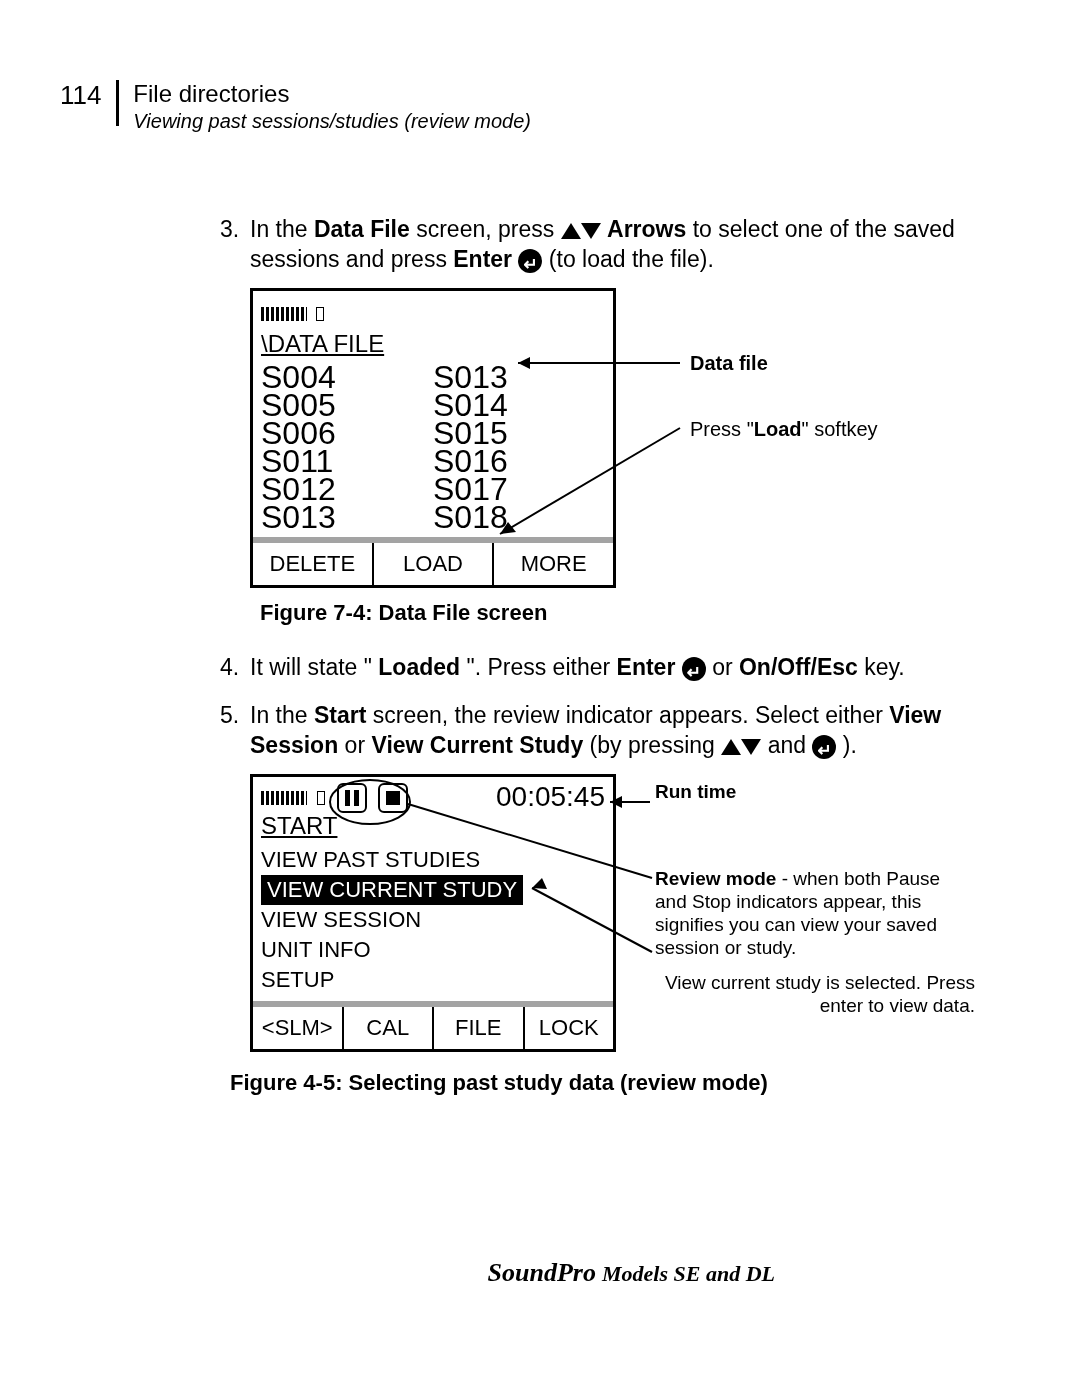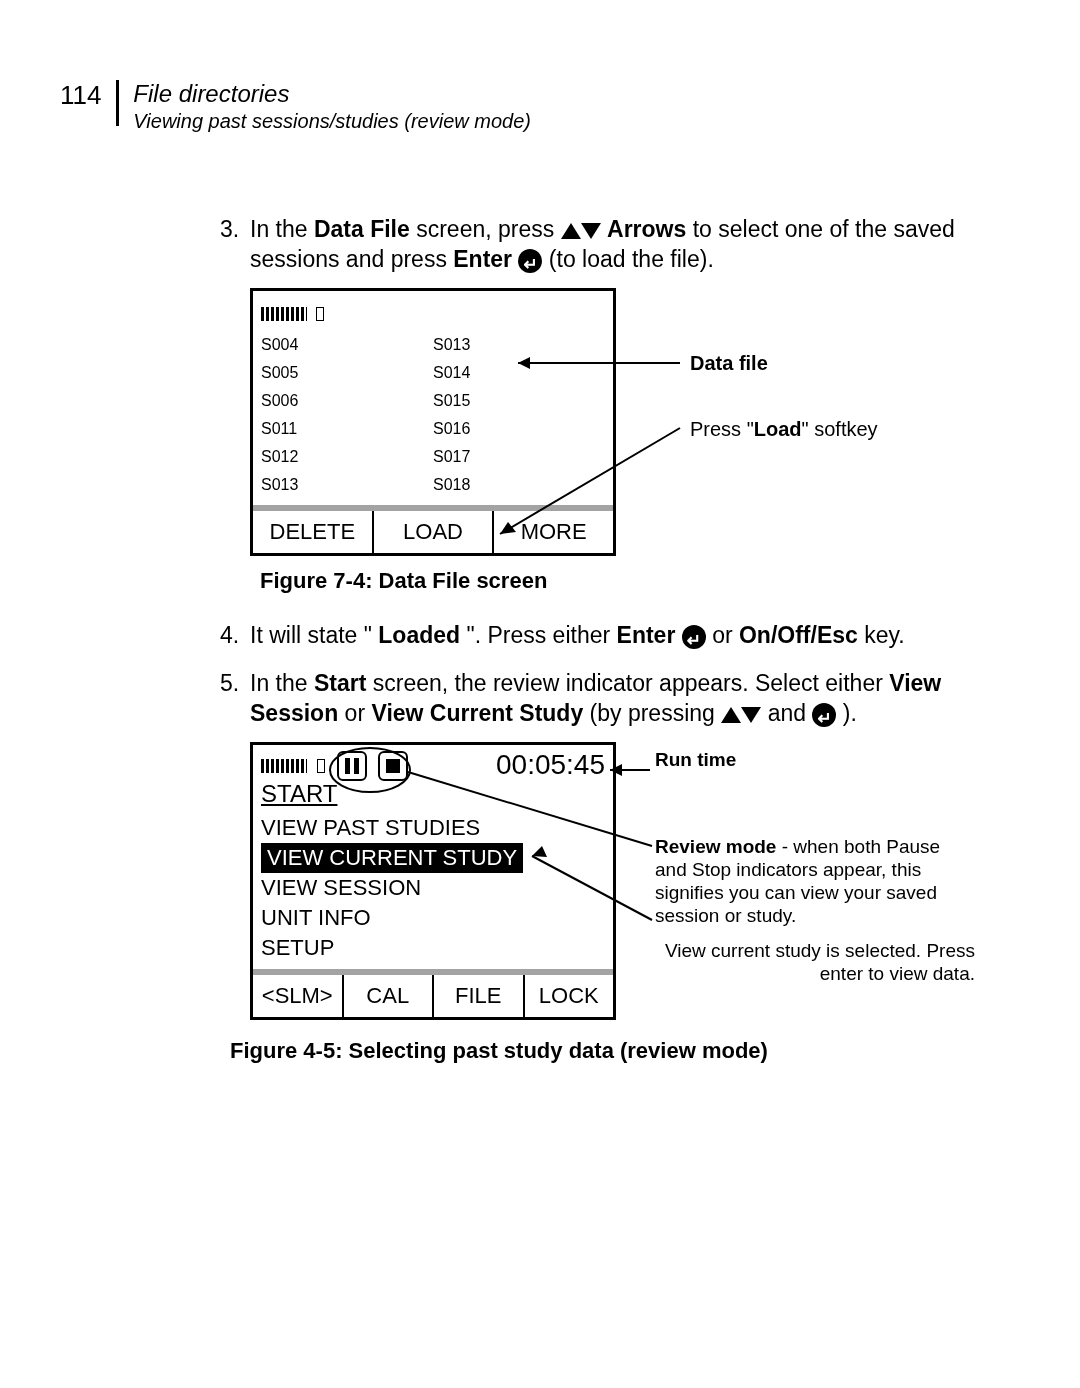--- a/index.html
+++ b/index.html
@@ -34,21 +34,20 @@
     margin: 0 10px;
     vertical-align: top;
   }
   .hdrtext {
     display: inline-block;
     vertical-align: top;
   }
   .hdrtitle {
     font-size: 24px;
     font-weight: normal;
-    font-style: italic;
   }
   .hdrsub {
     font-style: italic;
     font-size: 20px;
     margin-top: 2px;
   }
   .body {
     position: absolute;
     top: 200px;
     left: 220px;
@@ -136,21 +135,21 @@
     display: inline-block;
     width: 6px;
     height: 12px;
     border: 1px solid #000;
     vertical-align: middle;
     margin-left: 2px;
   }
   .filelist {
     display: flex;
     padding: 2px 8px 6px 8px;
-    font-size: 16px;
+    font-size: 32px;
     justify-content: space-between;
   }
   .filecol { width: 50%; }
   .filecol div { line-height: 28px; }
   .softkeys {
     display: flex;
     border-top: 6px solid #a3a3a3;
     font-size: 22px;
   }
   .softkeys > div {
@@ -297,20 +296,21 @@
         <span> (to load the file).</span>
       </div>
     </div>
 
     <div class="callouts">
       <div class="screen1">
         <div class="scr-hdr">
           <span class="barcode"></span>
           <span class="battery"></span>
         </div>
+        <div class="scr-title" style="padding:0 8px 2px 8px;">\DATA FILE</div>
         <div class="filelist">
           <div class="filecol">
             <div>S004</div>
             <div>S005</div>
             <div>S006</div>
             <div>S011</div>
             <div>S012</div>
             <div>S013</div>
           </div>
           <div class="filecol">
@@ -422,14 +422,18 @@
           <span class="rev-bold">Review mode</span><span>  -  when both Pause and Stop indicators appear, this signifies you can view your saved session or study.</span>
         </div>
         <div class="sb3">View current study is selected.  Press enter to view data.</div>
       </div>
     </div>
 
     <div class="figcap" style="margin-left:10px;margin-top:16px">Figure 4-5:  Selecting past study data (review mode)</div>
 
   </div>
 
+  <div class="footer">
+    <span class="brand">SoundPro</span>
+    <span class="models"> Models SE and DL</span>
+  </div>
 
 </div>
 
 </body></html>

